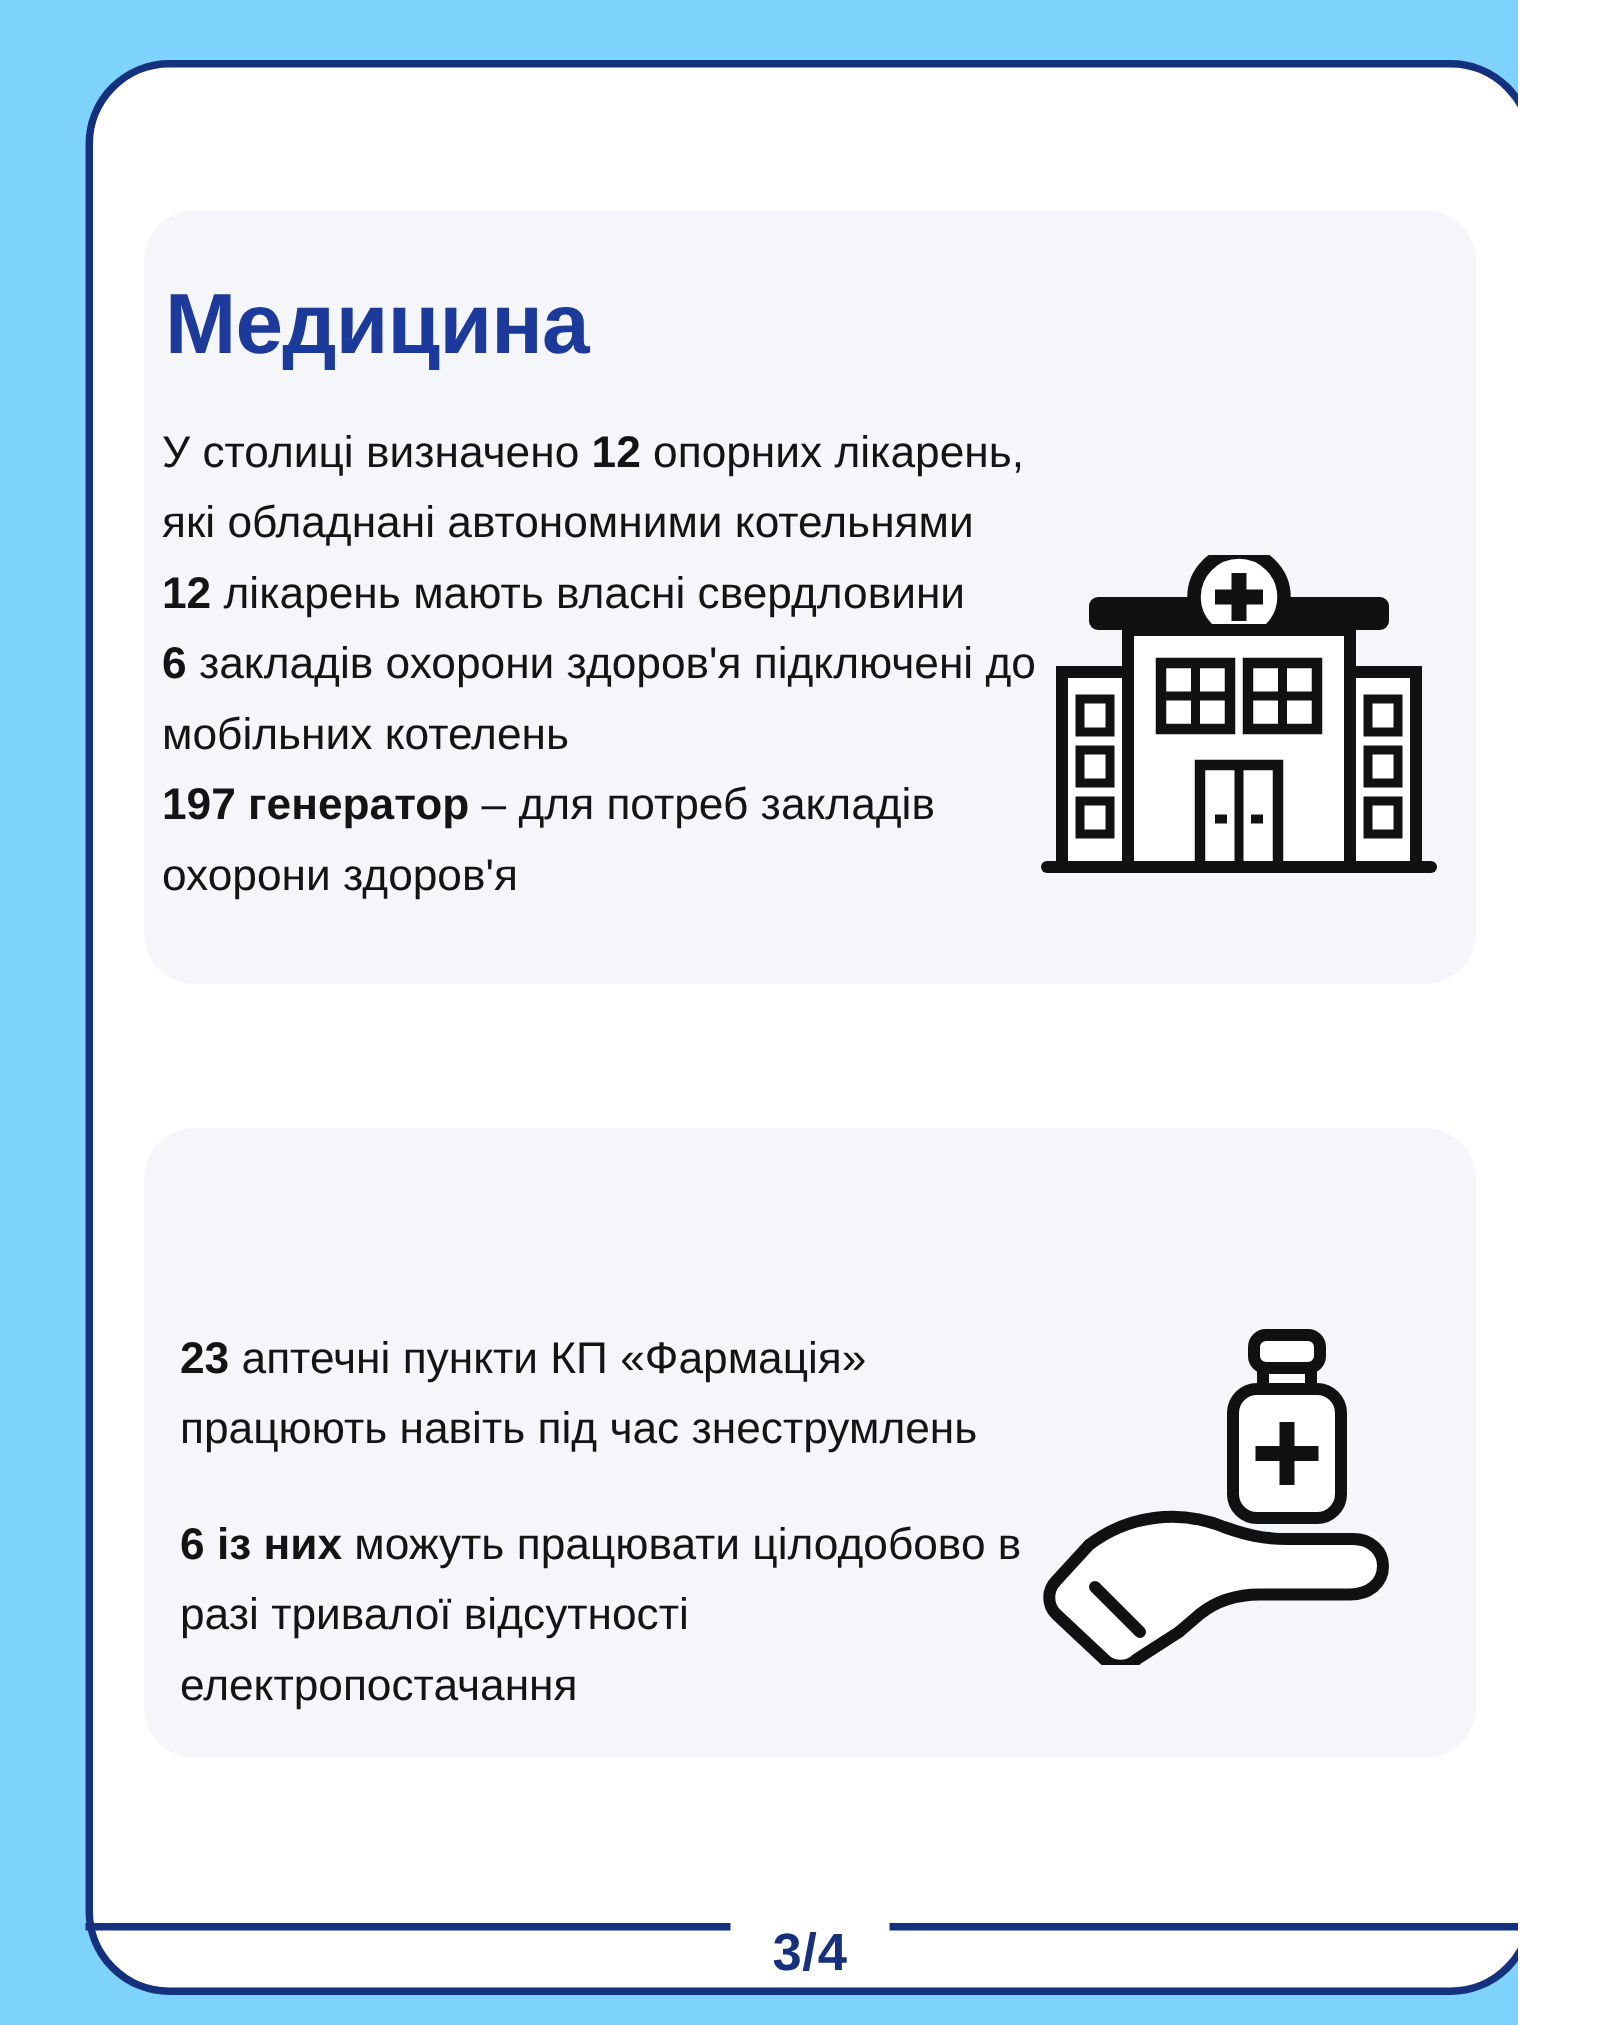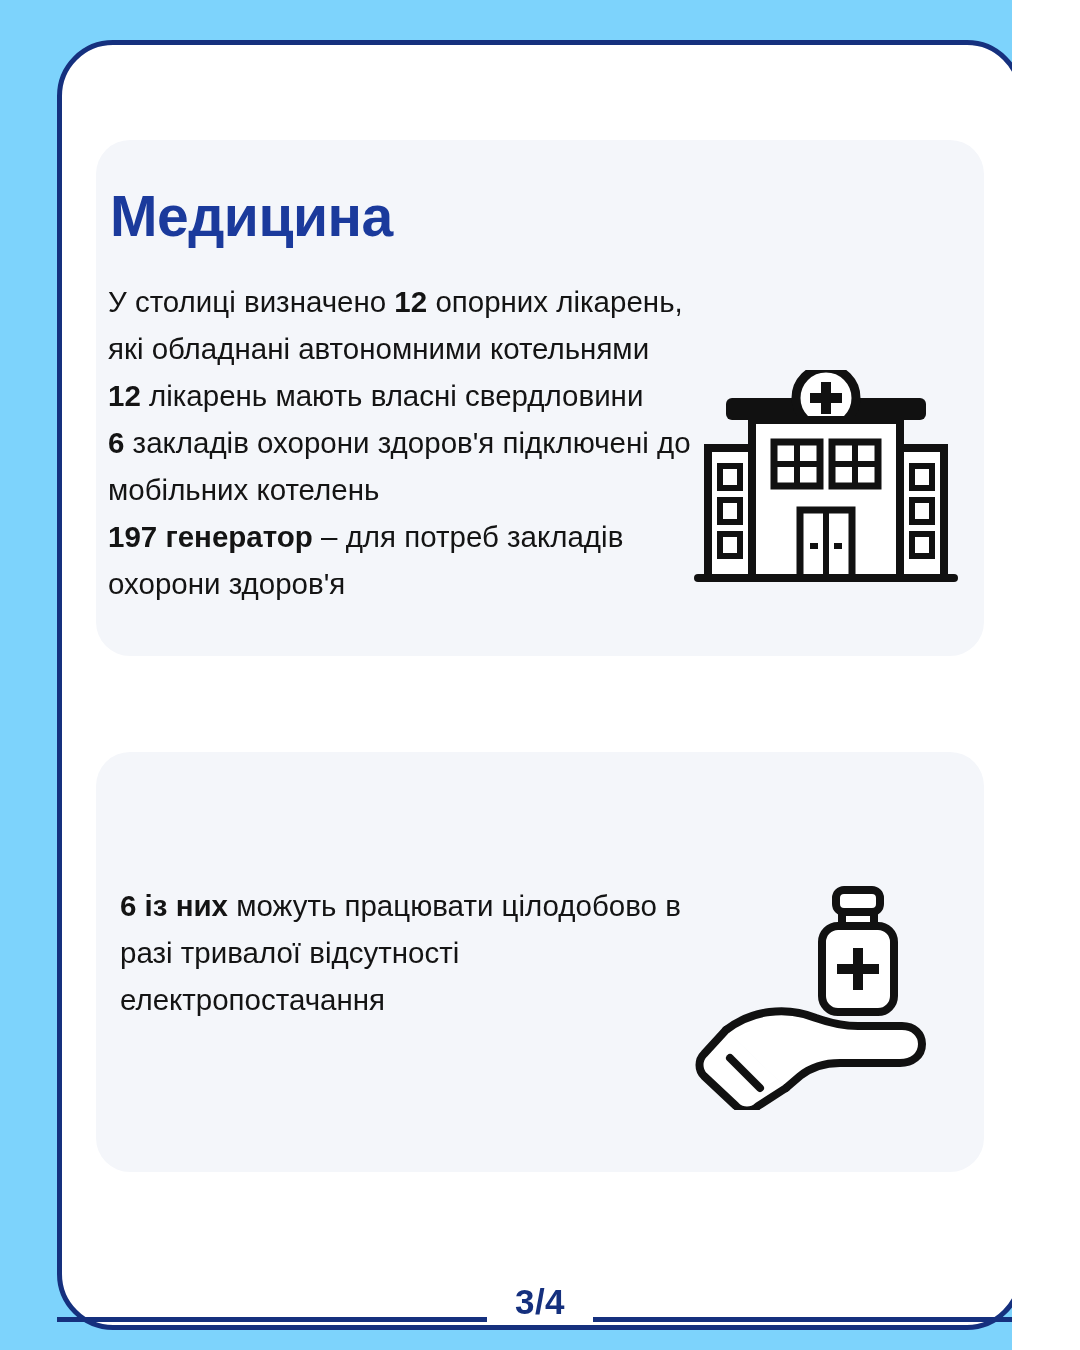--- a/index.html
+++ b/index.html
@@ -97,21 +97,21 @@
   }
 
   
   .footer {
     position: absolute;
     left: 57px;
     top: 1282px;
     width: 966px;
     height: 40px;
     display: flex;
-    align-items: flex-end;
+    align-items: flex-start;
     justify-content: center;
   }
   .footer .rule {
     height: 5px;
     background: #15307e;
     flex: 1 1 auto;
   }
   .footer .page-num {
     color: #15307e;
     font-weight: bold;
@@ -166,20 +166,21 @@
       <line x1="136" y1="140" x2="136" y2="208" stroke="#111" stroke-width="6"></line>
       <line x1="120" y1="176" x2="128" y2="176" stroke="#111" stroke-width="6"></line>
       <line x1="144" y1="176" x2="152" y2="176" stroke="#111" stroke-width="6"></line>
 
       <line x1="8" y1="208" x2="264" y2="208" stroke="#111" stroke-width="8" stroke-linecap="round"></line>
     </svg>
   </div>
 
   <div class="card card-pharm"></div>
   <div class="body-text text-pharm">
+    <div class="para"><b>23</b> аптечні пункти КП «Фармація» працюють навіть під час знеструмлень</div>
     <div class="para"><b>6 із них</b> можуть працювати цілодобово в разі тривалої відсутності електропостачання</div>
   </div>
 
   <div class="icon-pharmacy">
     <svg viewBox="0 0 272 230" width="272" height="230" fill="none" xmlns="http://www.w3.org/2000/svg">
 
       <rect x="146" y="10" width="44" height="22" rx="8" stroke="#111" stroke-width="8" fill="#fff"></rect>
 
       <rect x="152" y="32" width="32" height="14" stroke="#111" stroke-width="8" fill="#fff"></rect>
 

